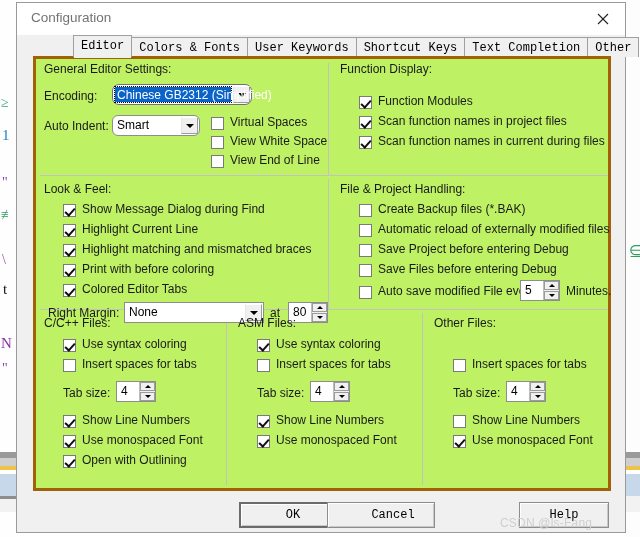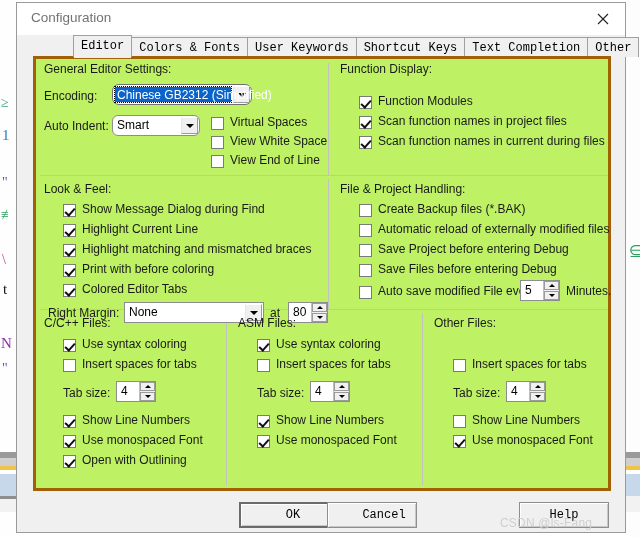--- a/index.html
+++ b/index.html
@@ -387,18 +387,18 @@
       <div class="cbrow" style="left:27px;top:122px;">
         <span class="cb checked"></span>
         <span class="cbtxt">Use monospaced Font</span>
       </div>
     </div>
 
   </div>
 
   <div id="btnbar">
     <div class="btn default" style="left:222px;top:10px;width:108px;">OK</div>
-    <div class="btn" style="left:310px;top:10px;width:90px;padding-left:24px;">Cancel</div>
+    <div class="btn" style="left:310px;top:10px;width:108px;padding-left:24px;">Cancel</div>
     <div class="btn" style="left:502px;top:10px;width:90px;">Help</div>
   </div>
 </div>
 
 <div id="watermark">CSDN @ls-Fang</div>
 
 </body></html>

